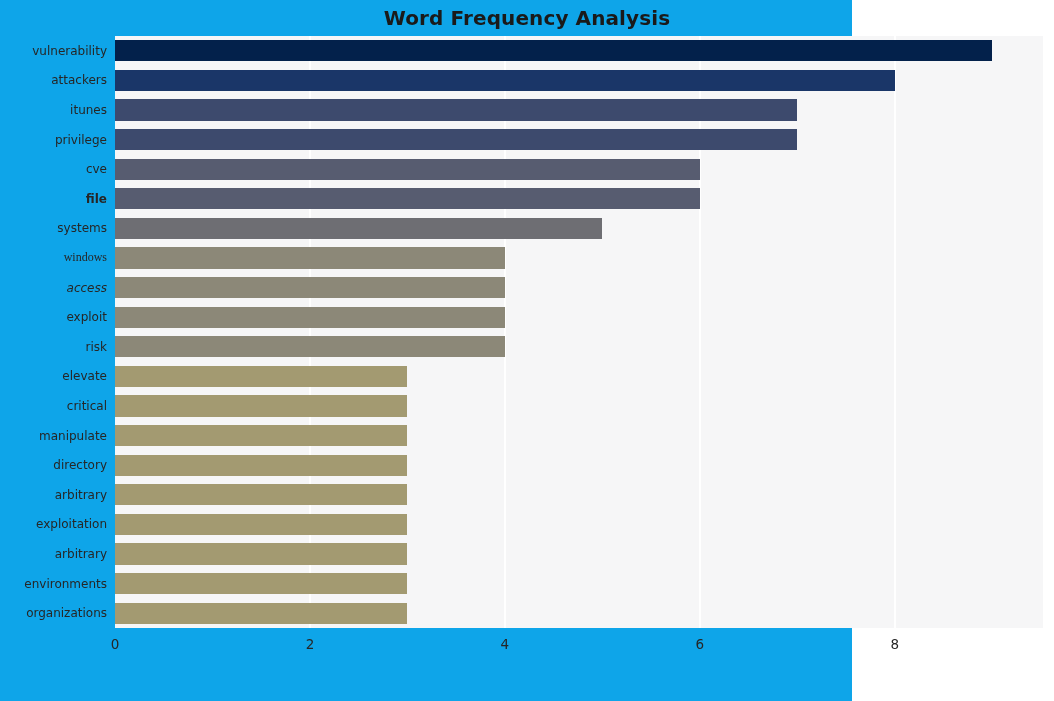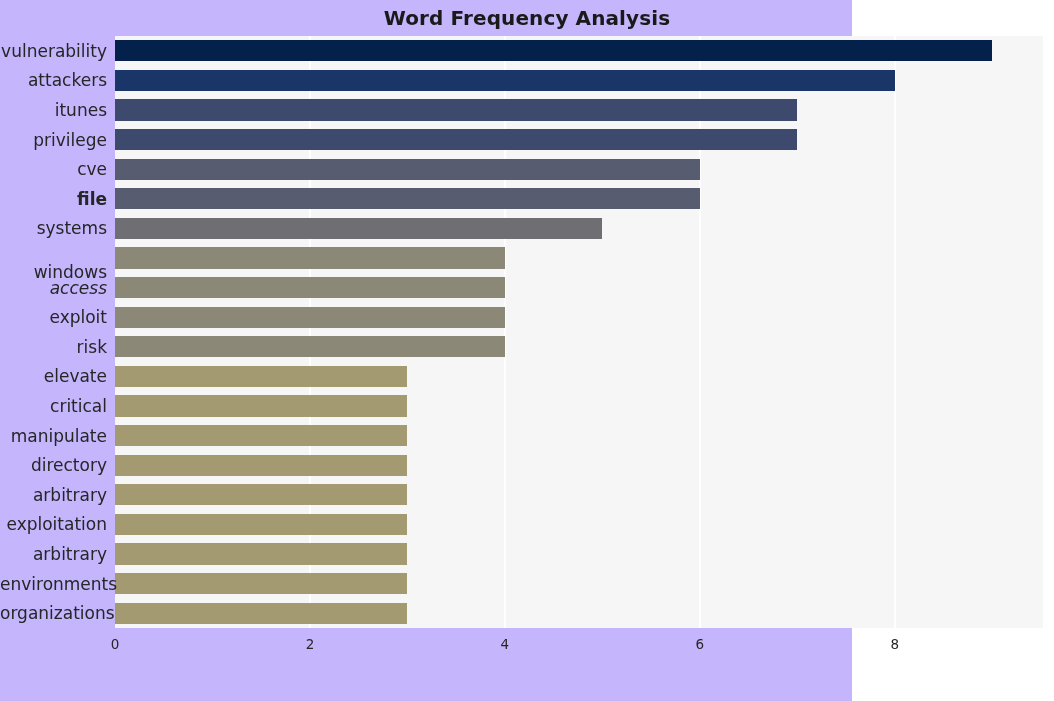--- a/index.html
+++ b/index.html
@@ -11,21 +11,21 @@
     width: 1054px;
     height: 701px;
     font-family: "DejaVu Sans", "Liberation Sans", sans-serif;
     overflow: hidden;
   }
 
   #figure {
     position: relative;
     width: 852px;
     height: 701px;
-    background: #c4b5fd;
+    background: #0ea5e9;
   }
 
   
   #chart-title {
     position: absolute;
     left: 0;
     top: 6px;
     width: 1054px;
     text-align: center;
     font-size: 20px;
@@ -81,21 +81,21 @@
     left: 0;
     top: 36px;
     width: 107px;
     height: 592px;
   }
   .y-label {
     position: absolute;
     right: 0;
     width: 107px;
     text-align: right;
-    font-size: 17px;
+    font-size: 12px;
     color: #262626;
     white-space: nowrap;
     transform: translateY(-50%);
   }
 
   
   #x-labels {
     position: absolute;
     left: 0;
     top: 636px;
@@ -198,21 +198,21 @@
   </div>
 
   <div id="y-labels">
       <div class="y-label" style="top: 14.8px;">vulnerability</div>
       <div class="y-label" style="top: 44.4px;">attackers</div>
       <div class="y-label" style="top: 74px;">itunes</div>
       <div class="y-label" style="top: 103.6px;">privilege</div>
       <div class="y-label" style="top: 133.2px;">cve</div>
       <div class="y-label" style="top: 162.8px; font-weight: bold;">file</div>
       <div class="y-label" style="top: 192.4px;">systems</div>
-      <div class="y-label" style="top: 236px;">windows</div>
+      <div class="y-label" style="top: 221px; font-family: Liberation Serif, serif;">windows</div>
       <div class="y-label" style="top: 251.6px; font-style: italic;">access</div>
       <div class="y-label" style="top: 281.2px; padding-left: 24px;">exploit</div>
       <div class="y-label" style="top: 310.8px;">risk</div>
       <div class="y-label" style="top: 340.4px;">elevate</div>
       <div class="y-label" style="top: 370px;">critical</div>
       <div class="y-label" style="top: 399.6px;">manipulate</div>
       <div class="y-label" style="top: 429.2px;">directory</div>
       <div class="y-label" style="top: 458.8px; margin-left: 20px;">arbitrary</div>
       <div class="y-label" style="top: 488.4px;">exploitation</div>
       <div class="y-label" style="top: 518px;">arbitrary</div>

